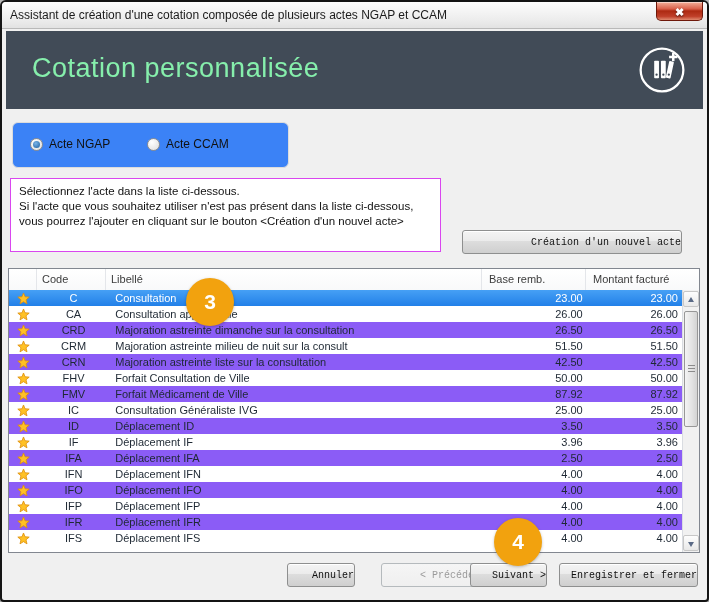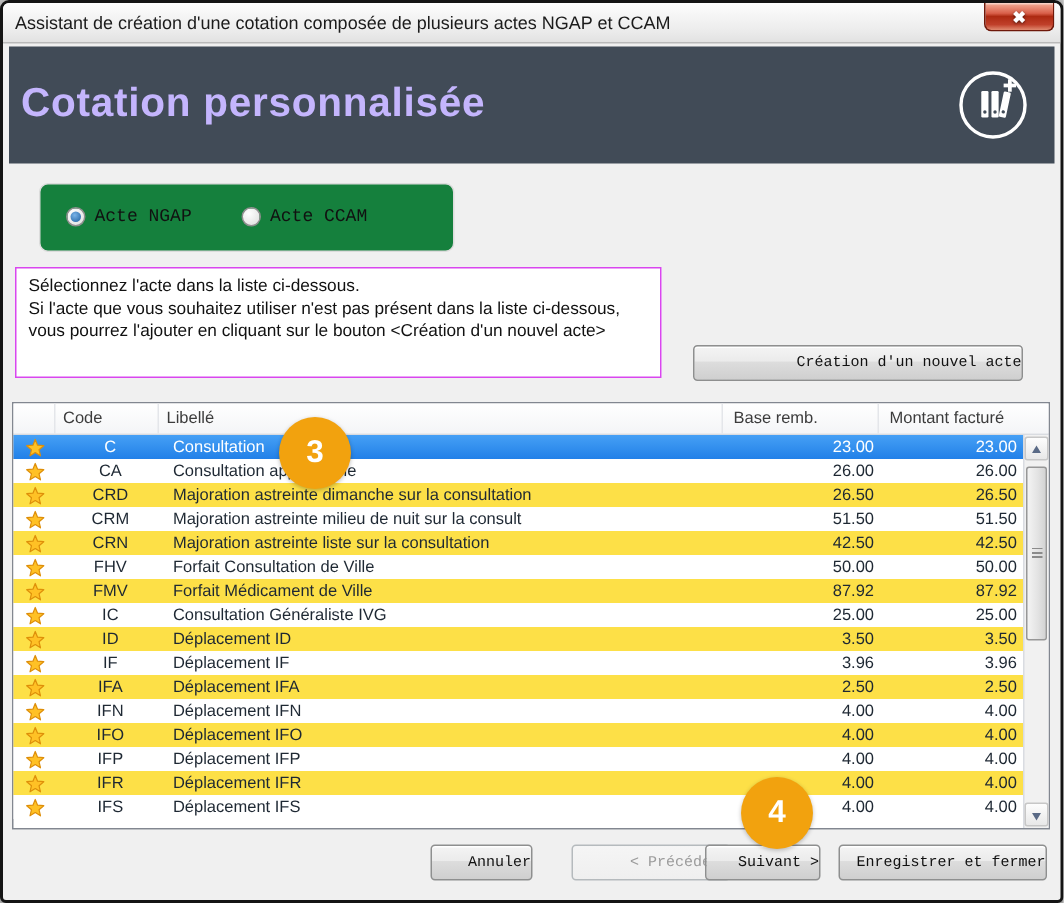--- a/index.html
+++ b/index.html
@@ -26,28 +26,28 @@
     text-align:center; cursor:pointer;
     box-shadow:inset 0 1px 0 rgba(255,255,255,.45);
   }
   .close-btn span { color:#fff; font-size:11px; font-weight:bold; line-height:18px; text-shadow:0 1px 2px rgba(0,0,0,.6); }
   
   .hero {
     position:absolute; left:4px; top:29px; width:697px; height:78px;
     background:#414b57;
   }
   .hero h1 {
-    position:absolute; left:8px; top:22px;
-    font-size:27px; font-weight:700; color:#c4b5fd; letter-spacing:.5px; white-space:nowrap;
+    position:absolute; left:26px; top:22px;
+    font-size:27px; font-weight:400; color:#86efac; letter-spacing:.5px; white-space:nowrap;
   }
   .hero-icon { position:absolute; right:16px; top:14px; }
   
   .radio-box {
-    position:absolute; left:24px; top:120px; width:277px; height:46px;
-    background:#15803d; border:1px solid #dcdcdc; border-radius:6px;font-family:Liberation Mono, monospace;
+    position:absolute; left:10px; top:120px; width:277px; height:46px;
+    background:#3b82f6; border:1px solid #dcdcdc; border-radius:6px;
   }
   .radio-opt { position:absolute; top:14px; display:flex; align-items:center; gap:6px; font-size:12px; color:#111; cursor:pointer; }
   .radio-opt.first { left:17px; }
   .radio-opt.second { left:134px; }
   .radio {
     width:13px; height:13px; border-radius:50%;
     border:1px solid #8f8f8f; background:radial-gradient(circle at 35% 30%,#ffffff,#dcdcdc);
     display:inline-block; position:relative;
   }
   .radio.checked::after {
@@ -75,30 +75,30 @@
   .create-btn { left:460px; top:228px; width:220px; }
   .btn-cancel   { left:285px; top:561px; width:68px; }
   .btn-previous { left:379px; top:561px; width:106px; }
   .btn-next     { left:468px; top:561px; width:77px; }
   .btn-save     { left:557px; top:561px; width:139px; }
   
   .table {
     position:absolute; left:6px; top:266px; width:692px; height:285px;
     background:#ffffff; border:1px solid #828790;
   }
-  .thead { display:flex; height:21px; background:linear-gradient(180deg,#ffffff,#f4f5f7); border-bottom:1px solid #d9dce1; }
+  .thead { display:flex; height:36px; background:linear-gradient(180deg,#ffffff,#f4f5f7); border-bottom:1px solid #d9dce1; }
   .th { font-size:11px; color:#3c3c3c; line-height:20px; border-right:1px solid #e4e6ea; overflow:hidden; white-space:nowrap; }
   .col-star { width:28px; }
   .col-code { width:69px; padding-left:5px; }
   .col-label { width:376px; padding-left:5px; }
   .col-base { width:104px; padding-left:7px; }
   .col-amount { width:96px; padding-left:7px; border-right:none; }
   .tbody { position:absolute; left:0; top:21px; width:673px; height:256px; }
   .tr { display:flex; height:16px; line-height:16px; font-size:11px; color:#1e2833; background:#fff; cursor:default; }
-  .tr.alt { background:#fde047; }
+  .tr.alt { background:#8b5cf6; }
   .tr.selected { background:linear-gradient(180deg,#46a0f5,#2280e8); color:#ffffff; }
   .td { overflow:hidden; white-space:nowrap; }
   .td.col-star { padding-left:8px; display:flex; align-items:center; }
   .td.col-code { text-align:center; padding-left:0; width:74px; }
   .td.col-base, .td.col-amount { text-align:right; padding:0 4px 0 0; }
   
   .vscroll {
     position:absolute; right:0; top:21px; width:17px; height:262px;
     background:#f1f1f1; border-left:1px solid #d9dce1;
   }

